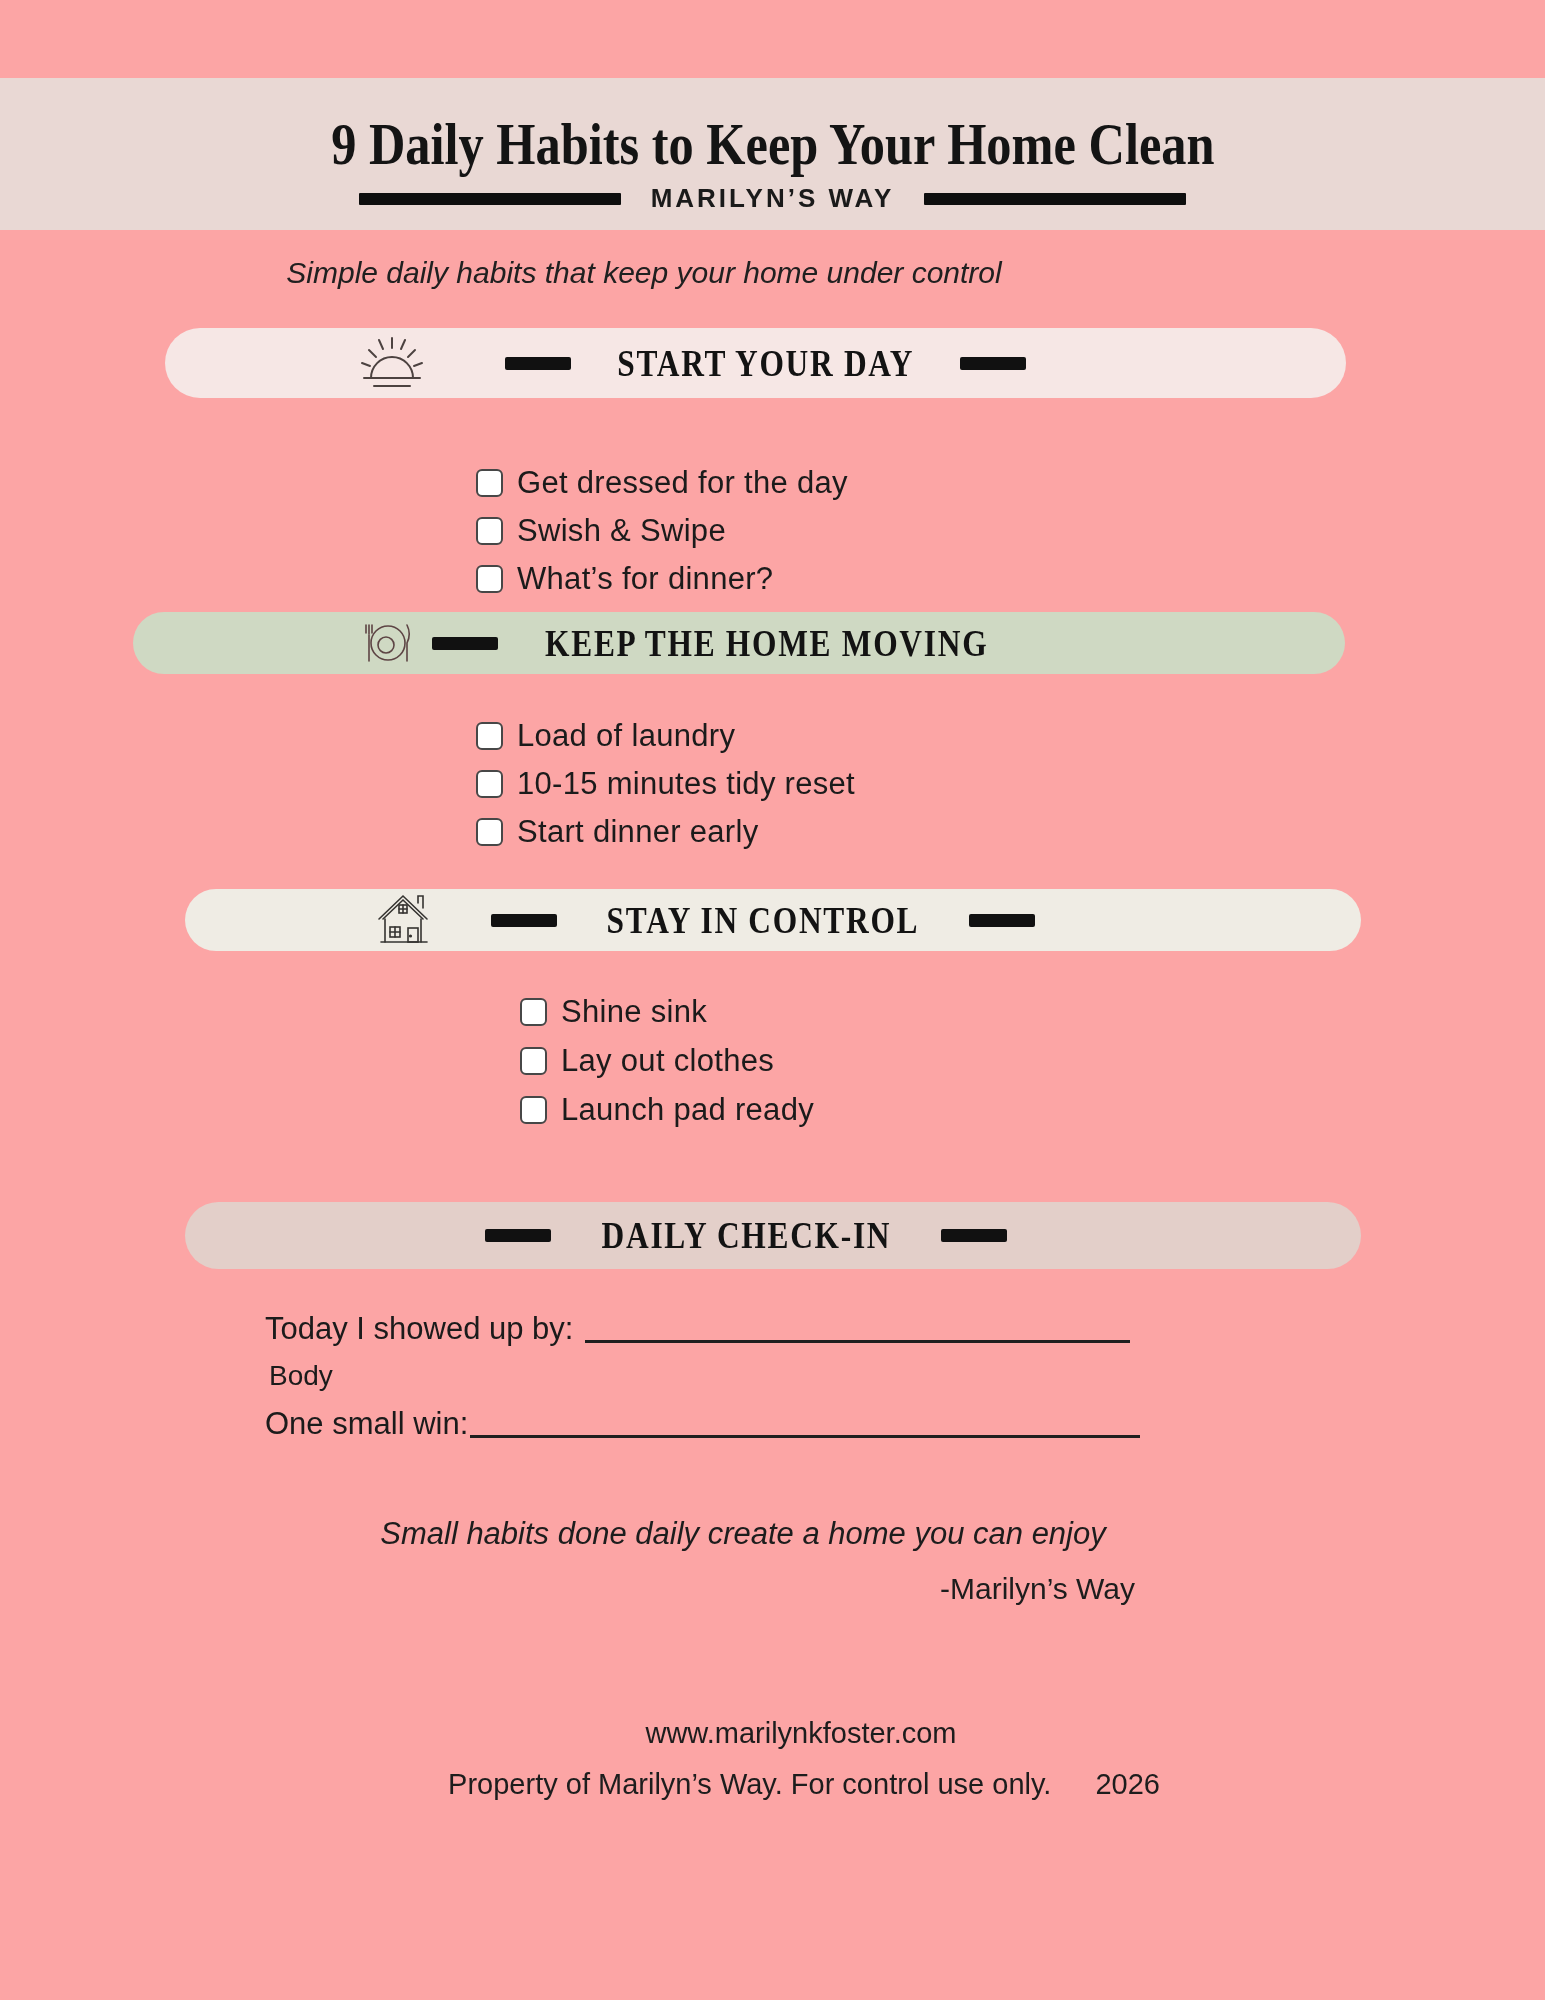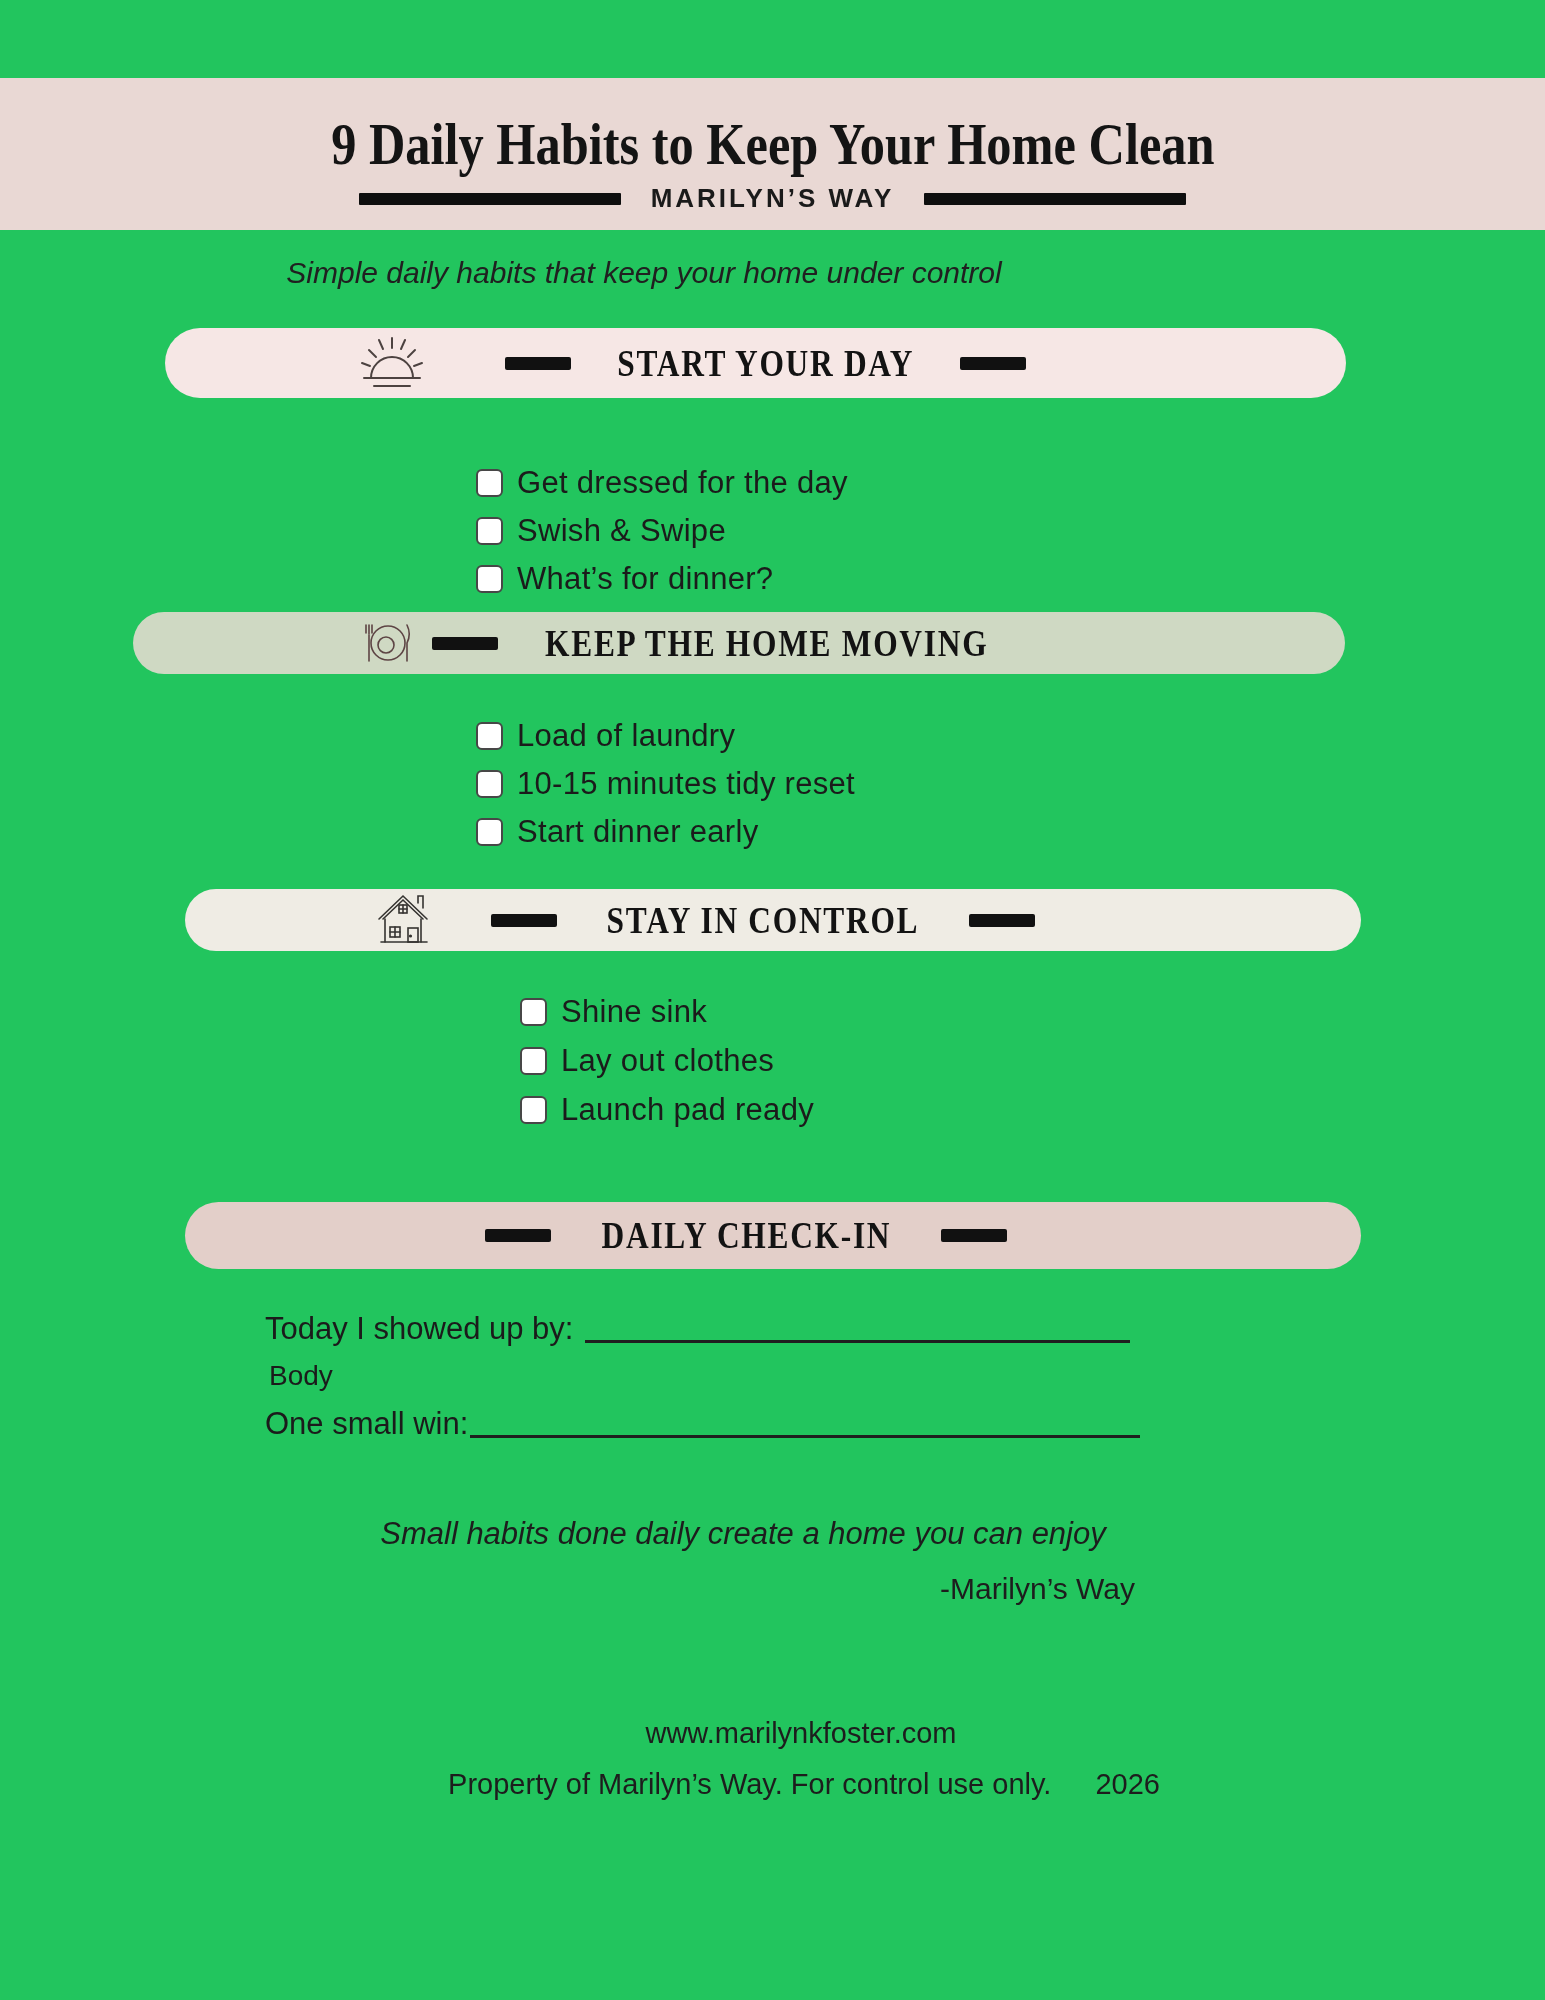--- a/index.html
+++ b/index.html
@@ -1,19 +1,19 @@
 <!DOCTYPE html>
 <html style="--header-band: #e9d8d4; --start-band: #f6e7e5; --moving-band: #cfd9c3; --control-band: #efece4; --checkin-band: #e3cfc9; --dash: #111111; --text: #1b1b1b;"><head>
 <meta charset="utf-8">
 <style>
   html,body{margin:0;padding:0;background:#ffffff;}
   .page{
     position:relative;
     width:1545px;height:2000px;
-    background:#22c55e;
+    background:#fca5a5;
     font-family:"Liberation Sans",sans-serif;
     color:#1b1b1b;
     overflow:hidden;
   }
   
   .header-band{
     position:absolute;left:0;top:78px;width:1545px;height:152px;
     background:var(--header-band,#e9d8d4);
     display:flex;flex-direction:column;align-items:center;
     padding-top:36px;box-sizing:border-box;gap:9px;

